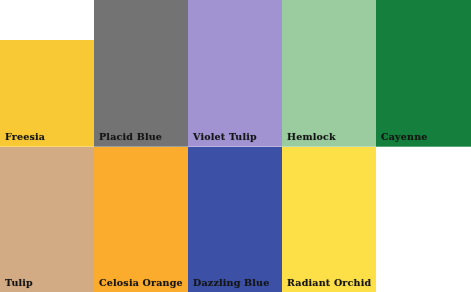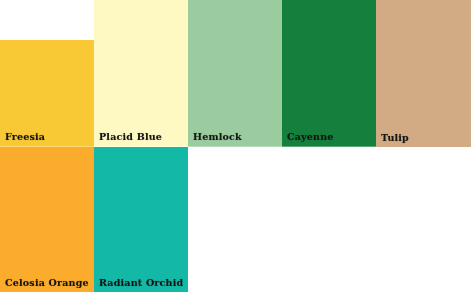--- a/index.html
+++ b/index.html
@@ -46,40 +46,46 @@
 </style>
 </head>
 <body>
 
 <div id="palette-grid">
 
   <div class="swatch row-top" style="background-color: rgb(248, 201, 53); margin-top: 40px;">
     <span class="swatch-label" style="color: rgb(21, 21, 21);">Freesia</span>
   </div>
 
-  <div class="swatch row-top" style="background-color: #fef9c3; text-align: center;">
+  <div class="swatch row-top" style="background-color: #737373; text-align: center;">
     <span class="swatch-label" style="color: rgb(21, 21, 21);">Placid Blue</span>
   </div>
 
+  <div class="swatch row-top" style="background-color: rgb(161, 147, 210);">
+    <span class="swatch-label" style="color: rgb(21, 21, 21);">Violet Tulip</span>
+  </div>
 
   <div class="swatch row-top" style="background-color: rgb(154, 204, 160); text-align: right;">
     <span class="swatch-label" style="color: rgb(21, 21, 21);">Hemlock</span>
   </div>
 
   <div class="swatch row-top" style="background-color: #15803d;">
     <span class="swatch-label" style="color: rgb(21, 21, 21);">Cayenne</span>
   </div>
 
   <div class="swatch row-bottom" style="background-color: rgb(210, 171, 132);">
     <span class="swatch-label" style="color: rgb(21, 21, 21);">Tulip</span>
   </div>
 
   <div class="swatch row-bottom" style="background-color: rgb(252, 172, 44);">
     <span class="swatch-label" style="color: rgb(21, 21, 21);">Celosia Orange</span>
   </div>
 
+  <div class="swatch row-bottom" style="background-color: rgb(60, 81, 166);">
+    <span class="swatch-label" style="color: rgb(21, 21, 21);">Dazzling Blue</span>
+  </div>
 
-  <div class="swatch row-bottom" style="background-color: #14b8a6;">
+  <div class="swatch row-bottom" style="background-color: #fde047;">
     <span class="swatch-label" style="color: rgb(21, 21, 21);">Radiant Orchid</span>
   </div>
 
 
 </div>
 
 </body></html>

